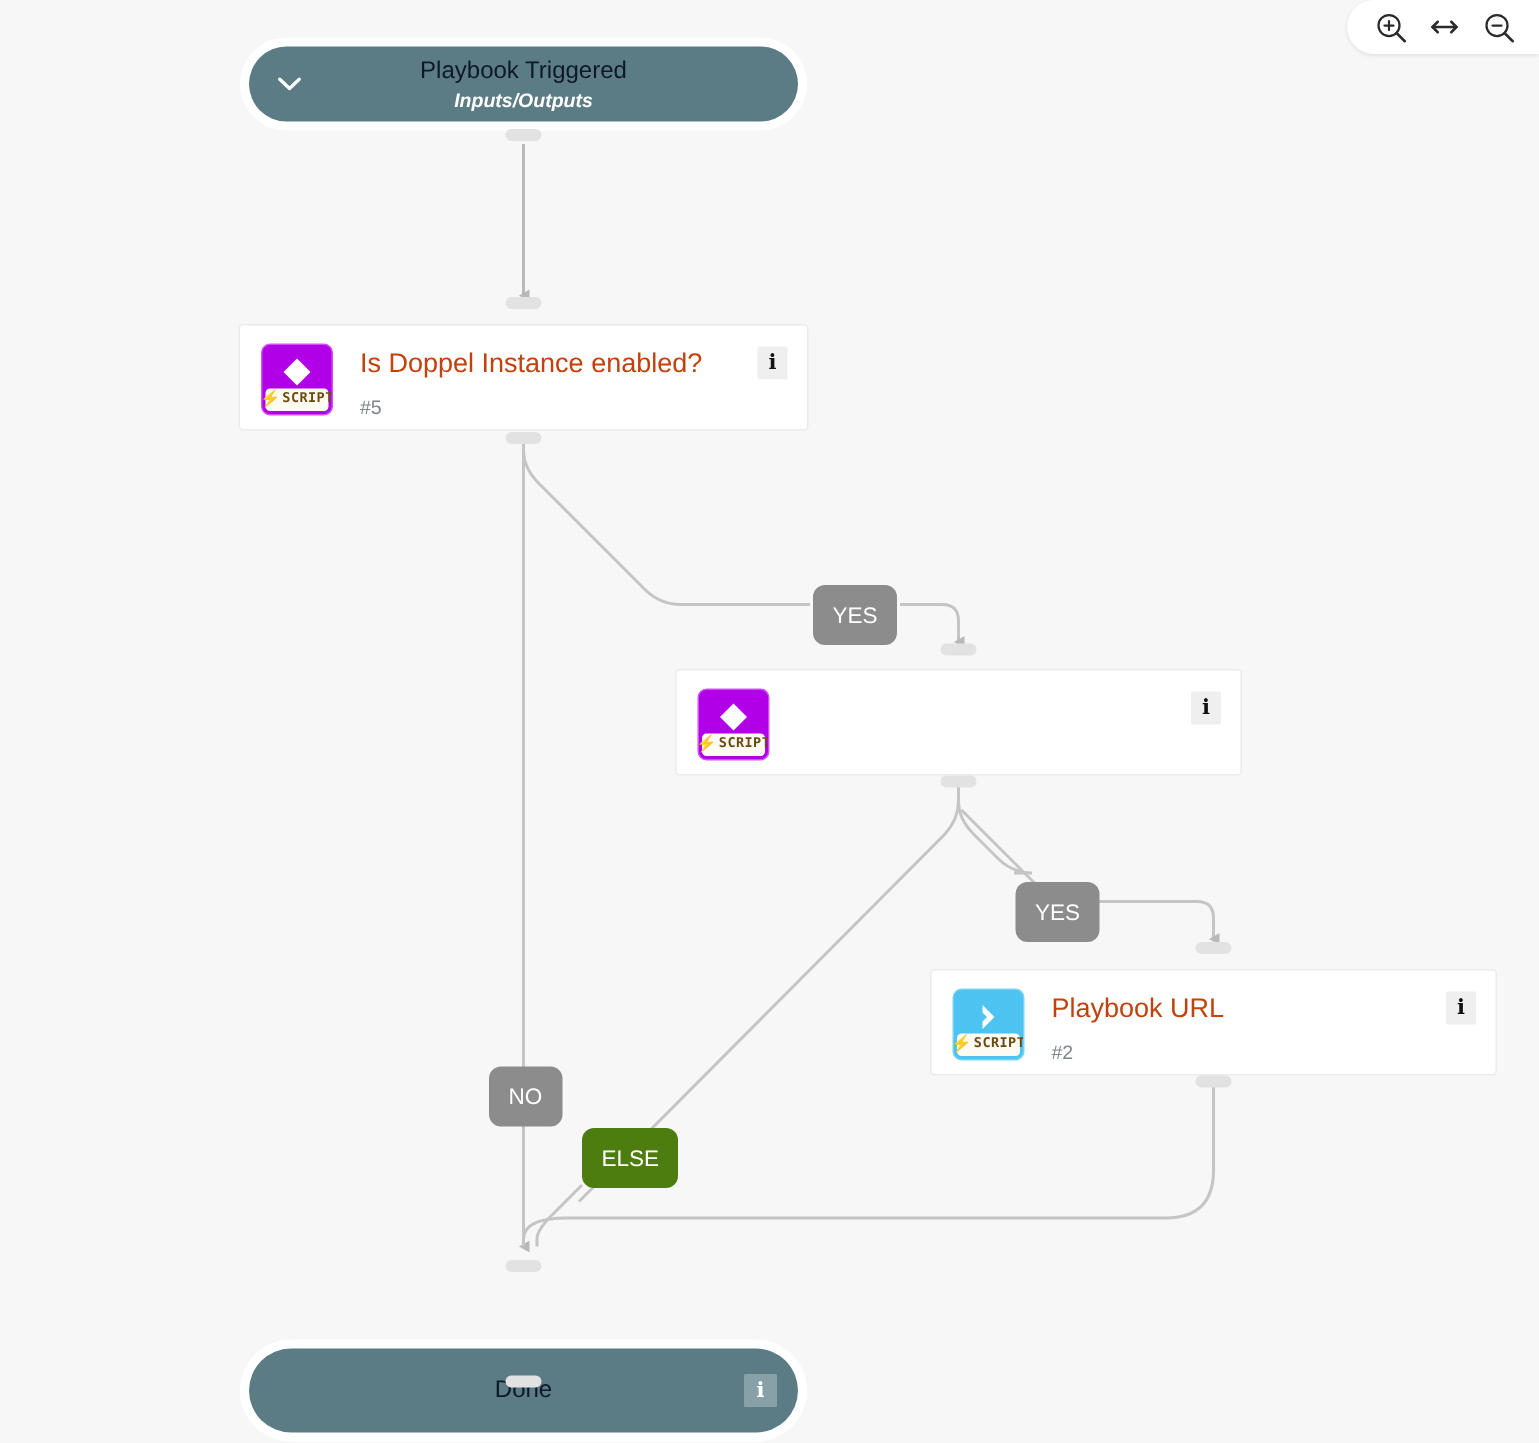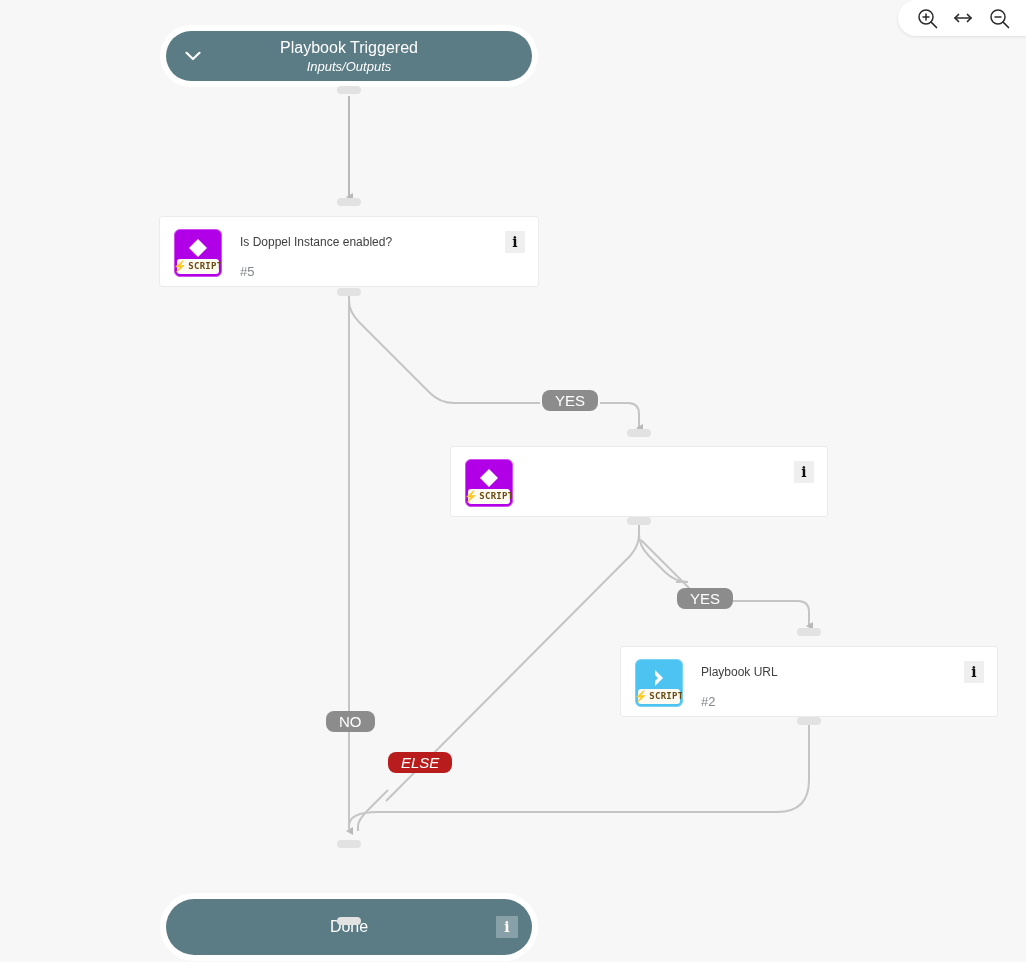--- a/index.html
+++ b/index.html
@@ -53,32 +53,32 @@
     height: 100%;
     border-radius: 34px;
     background: #5b7c85;
     display: flex;
     align-items: center;
     justify-content: center;
     position: relative;
     box-sizing: border-box;
   }
   .pill-title {
-    color: #ffffff;
+    color: #0f172a;
     font-size: 16px;
     line-height: 20px;
     text-align: center;
     font-weight: 400;
   }
   .pill-sub {
     color: #ffffff;
     font-size: 13px;
     line-height: 17px;
     font-style: italic;
-    font-weight: normal;
+    font-weight: bold;
     text-align: center;
   }
   .pill-text-stack {
     display: flex;
     flex-direction: column;
     align-items: center;
     justify-content: center;
   }
   .pill-chevron {
     position: absolute;
@@ -178,22 +178,22 @@
     color: #6b4a12;
     font-weight: bold;
   }
 
   .card-text {
     flex: 1 1 auto;
     padding-left: 18px;
     min-width: 0;
   }
   .card-title {
-    color: #404040;
-    font-size: 12px;
+    color: #c2410c;
+    font-size: 18px;
     line-height: 20px;
     margin-top: 3px;
     white-space: nowrap;
   }
   .card-sub {
     color: #80868b;
     font-size: 13px;
     line-height: 17px;
     margin-top: 11px;
   }
@@ -213,34 +213,34 @@
     color: #111111;
     font-family: "DejaVu Serif", serif;
     font-weight: bold;
     font-size: 14px;
     line-height: 14px;
   }
 
   
   .edge-label {
     position: absolute;
-    height: 21px;
+    height: 40px;
     padding: 0 13px;
     border-radius: 8px;
     display: flex;
     align-items: center;
     justify-content: center;
     color: #ffffff;
     font-size: 15px;
     line-height: 15px;
     z-index: 7;
     box-sizing: border-box;
   }
   .edge-label.gray { background: #8c8c8c; }
-  .edge-label.black { background: #b91c1c; font-style: italic; }
+  .edge-label.black { background: #4d7c0f; }
 
   
   #zoom-controls {
     position: absolute;
     right: 0px;
     top: 0px;
     height: 36px;
     background: #ffffff;
     border-bottom-left-radius: 18px;
     border-top-left-radius: 18px;

